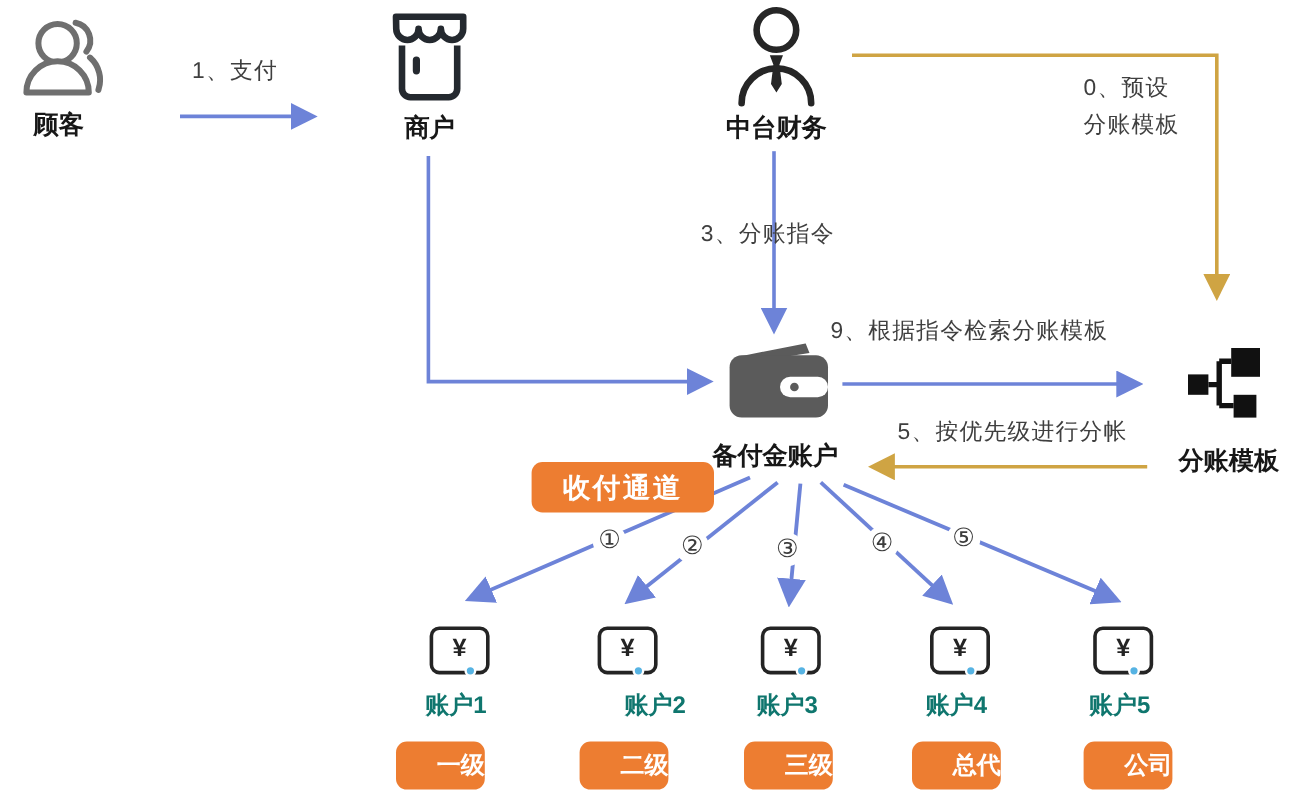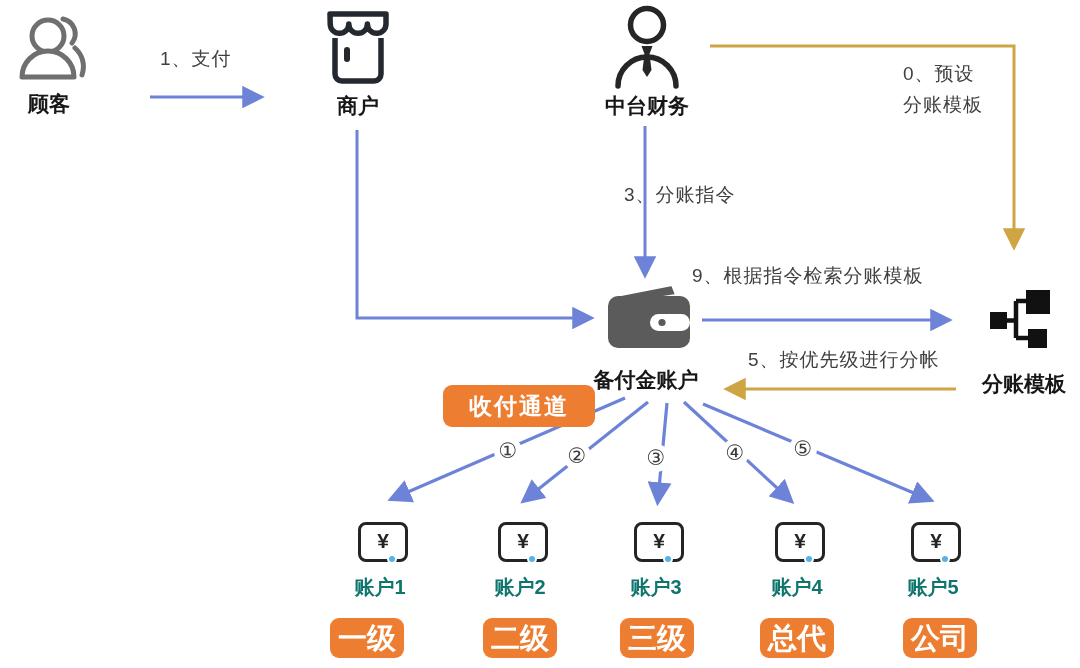--- a/index.html
+++ b/index.html
@@ -14,21 +14,21 @@
     text-align:center;white-space:nowrap;
   }
   .flow-label{
     position:absolute;font-size:19px;color:#3f3f3f;white-space:nowrap;letter-spacing:1px;
   }
   .badge{
     position:absolute;background:#ED7D31;color:#fff;font-weight:bold;
     border-radius:9px;text-align:center;white-space:nowrap;
   }
   .channel-badge{width:152px;height:42px;line-height:42px;font-size:23px;letter-spacing:2px;margin-left:15px;}
-  .tier-badge{width:74px;height:40px;line-height:40px;font-size:29px;}
+  .tier-badge{width:74px;height:40px;line-height:40px;font-size:20px;text-align:right;}
   .circled-num{
     position:absolute;width:28px;height:28px;line-height:28px;text-align:center;
     font-size:21px;color:#3c3c3c;background:#fff;border-radius:50%;
   }
   .acct-card{
     position:absolute;width:44px;height:34px;border:3.5px solid #242424;border-radius:8px;
     background:#fff;text-align:center;
   }
   .acct-card .yuan{
     font-weight:bold;font-size:21px;color:#242424;line-height:32px;display:block;
@@ -95,21 +95,21 @@
     <path d="M 8 84 a 29 29 0 0 1 58 0" fill="none" stroke="#262626" stroke-width="5.5" stroke-linecap="round"></path>
     <path d="M 31.5 44 L 42.5 44 L 39.5 52 L 41.5 68 L 37 75 L 32.5 68 L 34.5 52 Z" fill="#262626"></path>
   </svg>
   <div class="node-label" style="left:603px;top:92px;width:88px;text-align:center;">中台财务</div>
 
   <div class="flow-label" style="left:903px;top:58px;line-height:31px;">
     <div>0、预设</div>
     <div>分账模板</div>
   </div>
 
-  <div class="flow-label" style="left:584px;top:182px;margin-left:40px;">3、分账指令</div>
+  <div class="flow-label" style="left:584px;top:182px;">3、分账指令</div>
 
 
   <div class="flow-label" style="left:692px;top:263px;">9、根据指令检索分账模板</div>
 
   <div class="flow-label" style="left:748px;top:347px;">5、按优先级进行分帐</div>
 
   <svg class="abs" style="left:602px;top:280px;" width="94" height="70" viewBox="0 0 94 70">
     <path d="M 14 16 L 70 5 L 74 15 L 16 24 Z" fill="#5B5B5B" stroke="#fff" stroke-width="2"></path>
     <rect x="6" y="16" width="82" height="52" rx="10" fill="#5B5B5B"></rect>
     <rect x="48" y="34" width="40" height="17" rx="8.5" fill="#fff"></rect>
@@ -137,21 +137,21 @@
     <span class="yuan">¥</span>
     <span class="dot"></span>
   </div>
   <div class="acct-label" style="left:335px;top:574px;">账户1</div>
   <div class="badge tier-badge" style="left:330px;top:618px;">一级</div>
 
   <div class="acct-card" style="left:498px;top:522px;">
     <span class="yuan">¥</span>
     <span class="dot"></span>
   </div>
-  <div class="acct-label" style="left:475px;top:574px;">账户2</div>
+  <div class="acct-label" style="left:501px;top:574px;">账户2</div>
   <div class="badge tier-badge" style="left:483px;top:618px;">二级</div>
 
   <div class="acct-card" style="left:634px;top:522px;">
     <span class="yuan">¥</span>
     <span class="dot"></span>
   </div>
   <div class="acct-label" style="left:611px;top:574px;">账户3</div>
   <div class="badge tier-badge" style="left:620px;top:618px;">三级</div>
 
   <div class="acct-card" style="left:775px;top:522px;">

